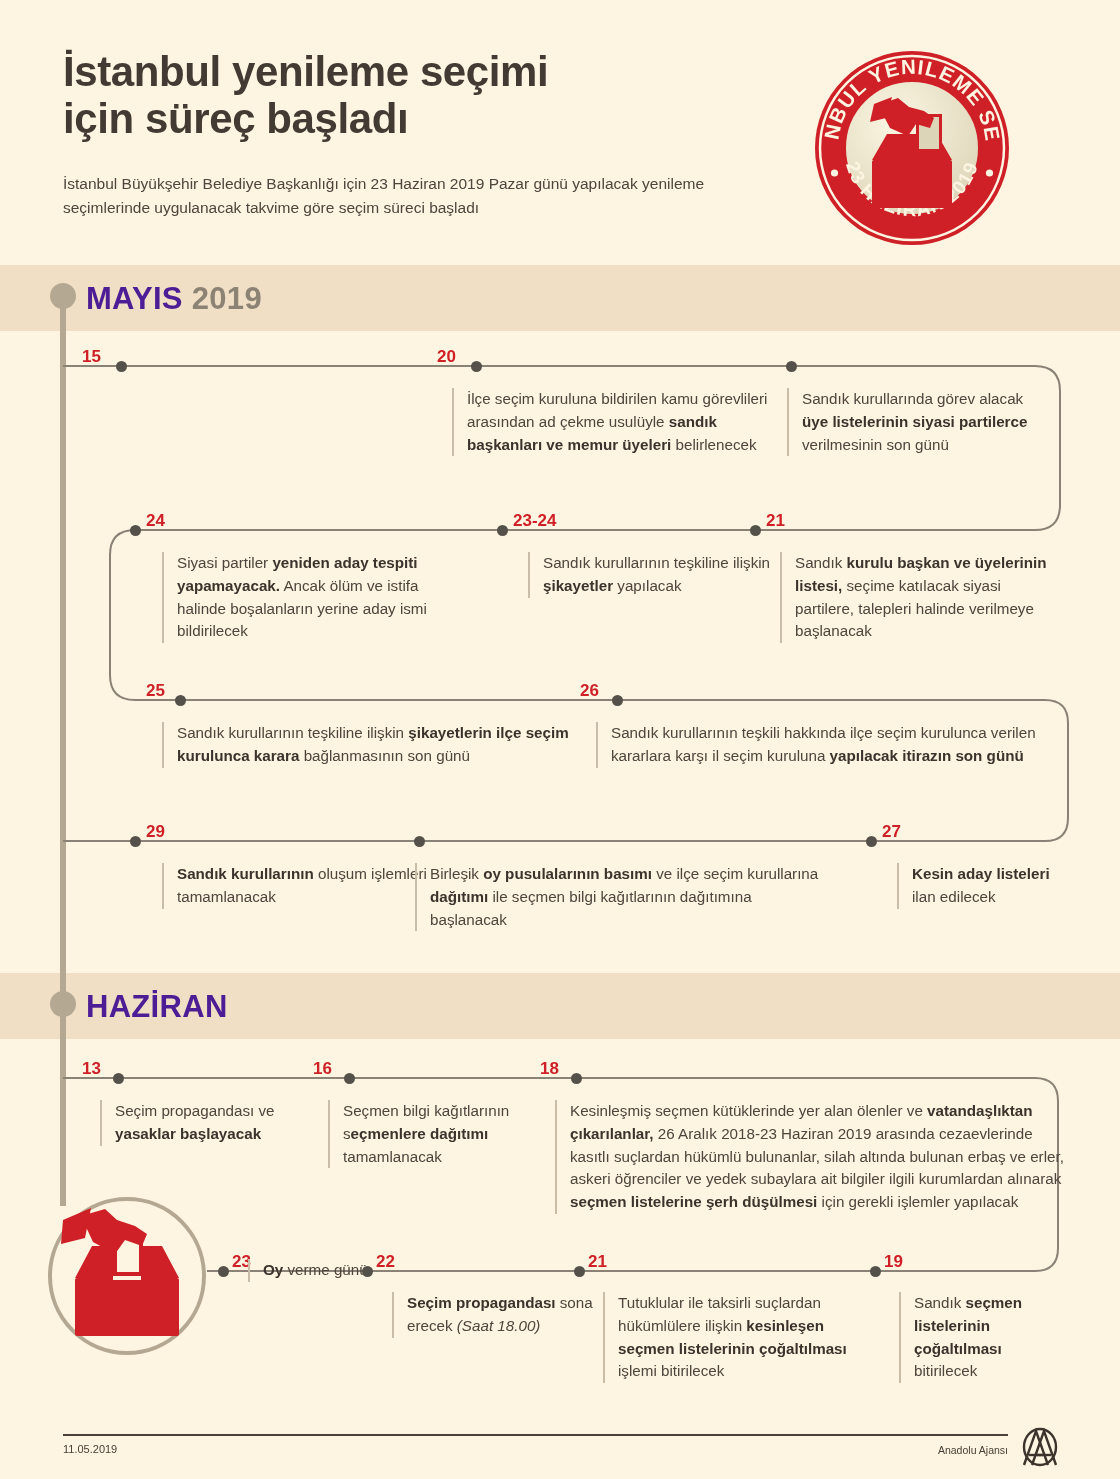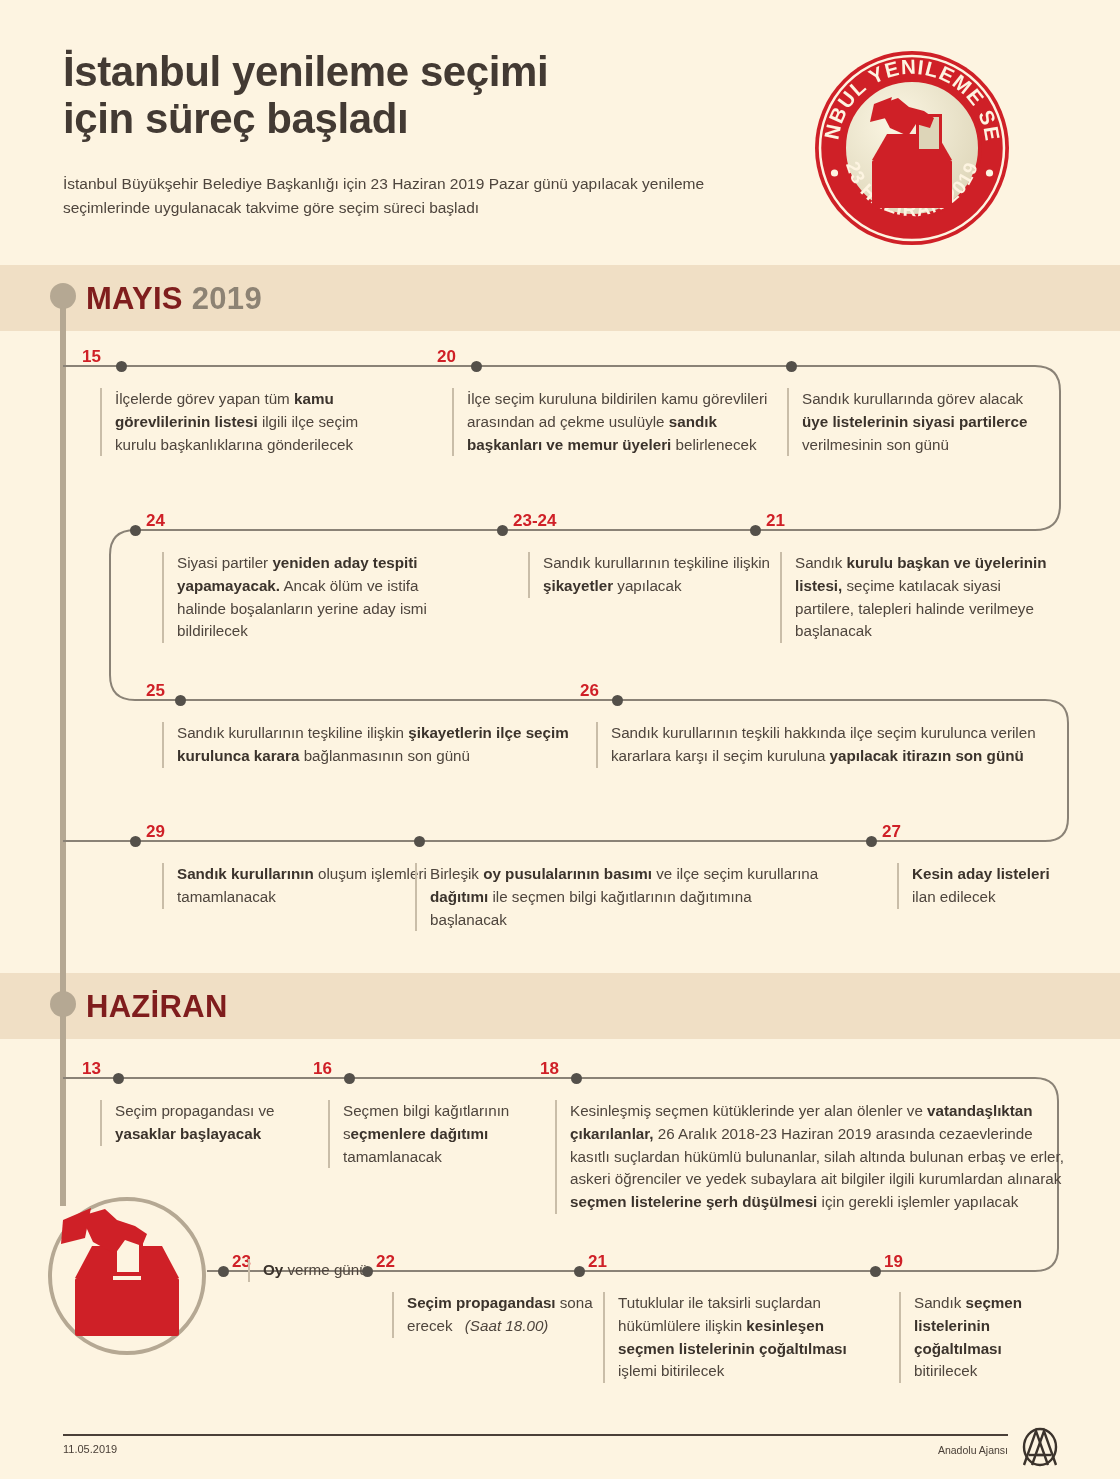--- a/index.html
+++ b/index.html
@@ -30,21 +30,21 @@
   .badge svg{display:block;width:200px;height:200px;}
 
   
   .band{position:absolute;left:0;width:1120px;background:#f0dfc5;}
   .band-mayis{top:265px;height:66px;}
   .band-haziran{top:973px;height:66px;}
   .month{
     position:absolute;font-size:31px;font-weight:bold;
     letter-spacing:0.3px;line-height:1;
   }
-  .month .m-name{color:#7f1d1d;text-align:right;}
+  .month .m-name{color:#4c1d95;text-align:right;}
   .month .m-year{color:#8d8374;font-weight:bold;}
   .month-mayis{left:86px;top:283px;}
   .month-haziran{left:86px;top:991px;}
 
   
   .rail{position:absolute;left:60px;top:296px;width:6px;height:910px;background:#b5a893;}
   .rail-dot{position:absolute;width:26px;height:26px;border-radius:50%;background:#b5a893;left:50px;}
   .rail-dot.d1{top:283px;}
   .rail-dot.d2{top:991px;}
 
@@ -64,21 +64,21 @@
   }
 
   
   .tb{
     position:absolute;
     border-left:2px solid #c9bda8;
     padding-left:13px;
     font-size:15.2px;line-height:1.5;color:#4e453d;
   }
   .tb b{font-weight:bold;color:#3b332c;}
-  .tb i{font-style:italic;margin-left:8px;}
+  .tb i{font-style:italic;}
 
   
   .ballot{position:absolute;left:47px;top:1196px;width:160px;height:160px;}
   .ballot svg{display:block;width:160px;height:160px;}
 
   
   .footer-rule{position:absolute;left:63px;top:1434px;width:945px;height:2px;background:#4a4038;}
   .footer-date{position:absolute;left:63px;top:1443px;font-size:11px;color:#4a4038;text-align:right;}
   .footer-agency{position:absolute;right:112px;top:1444px;font-size:10.5px;color:#4a4038;}
   .footer-logo{position:absolute;right:58px;top:1425px;width:44px;height:44px;}
@@ -164,21 +164,20 @@
       <path d="M 63 1078 L 1035 1078 Q 1058 1078 1058 1101 L 1058 1248 Q 1058 1271 1035 1271 L 235 1271"></path>
 
       <path d="M 207 1271 L 235 1271"></path>
     </g>
   </svg>
 
   <div class="node" style="left:82px;top:366px;">
     <span class="daynum">15</span>
     <span class="dot" style="left:34px;"></span>
   </div>
-  <div class="tb" style="left:100px;top:388px;width:270px;">İlçelerde görev yapan tüm <b>kamu görevlilerinin listesi</b> ilgili ilçe seçim kurulu başkanlıklarına gönderilecek</div>
 
   <div class="node" style="left:437px;top:366px;">
     <span class="daynum">20</span>
     <span class="dot" style="left:34px;"></span>
   </div>
   <div class="tb" style="left:452px;top:388px;width:322px;">İlçe seçim kuruluna bildirilen kamu görevlileri arasından ad çekme usulüyle <b>sandık başkanları ve memur üyeleri</b> belirlenecek</div>
 
   <div class="node" style="left:786px;top:366px;">
     <span class="dot" style="left:0px;"></span>
   </div>

